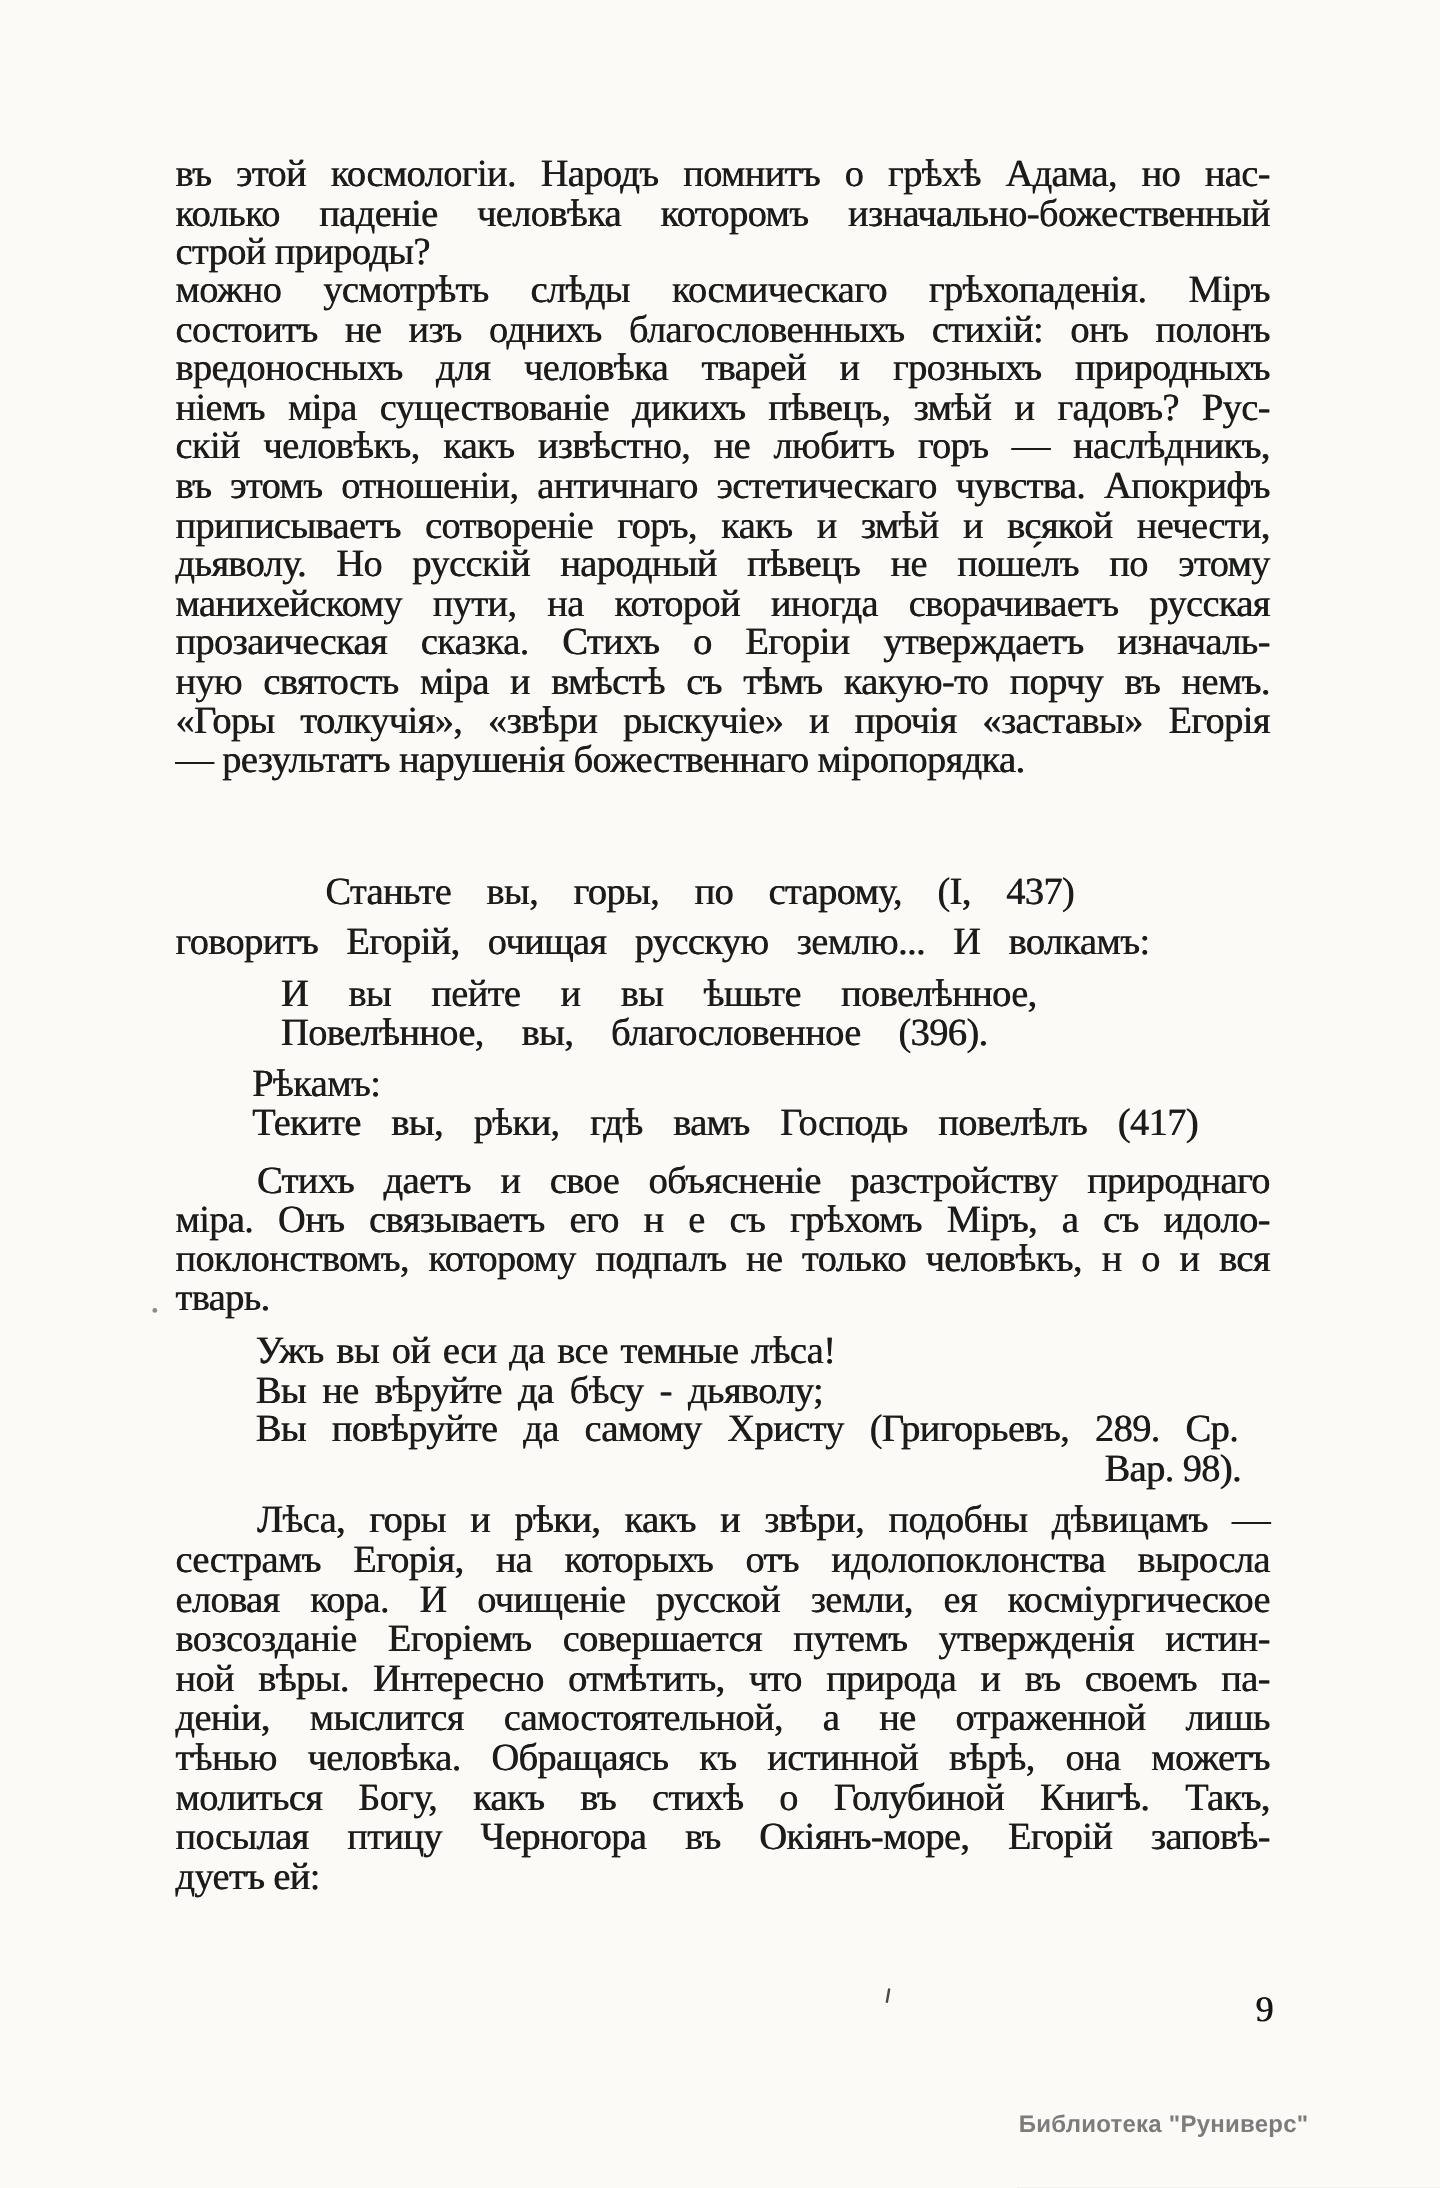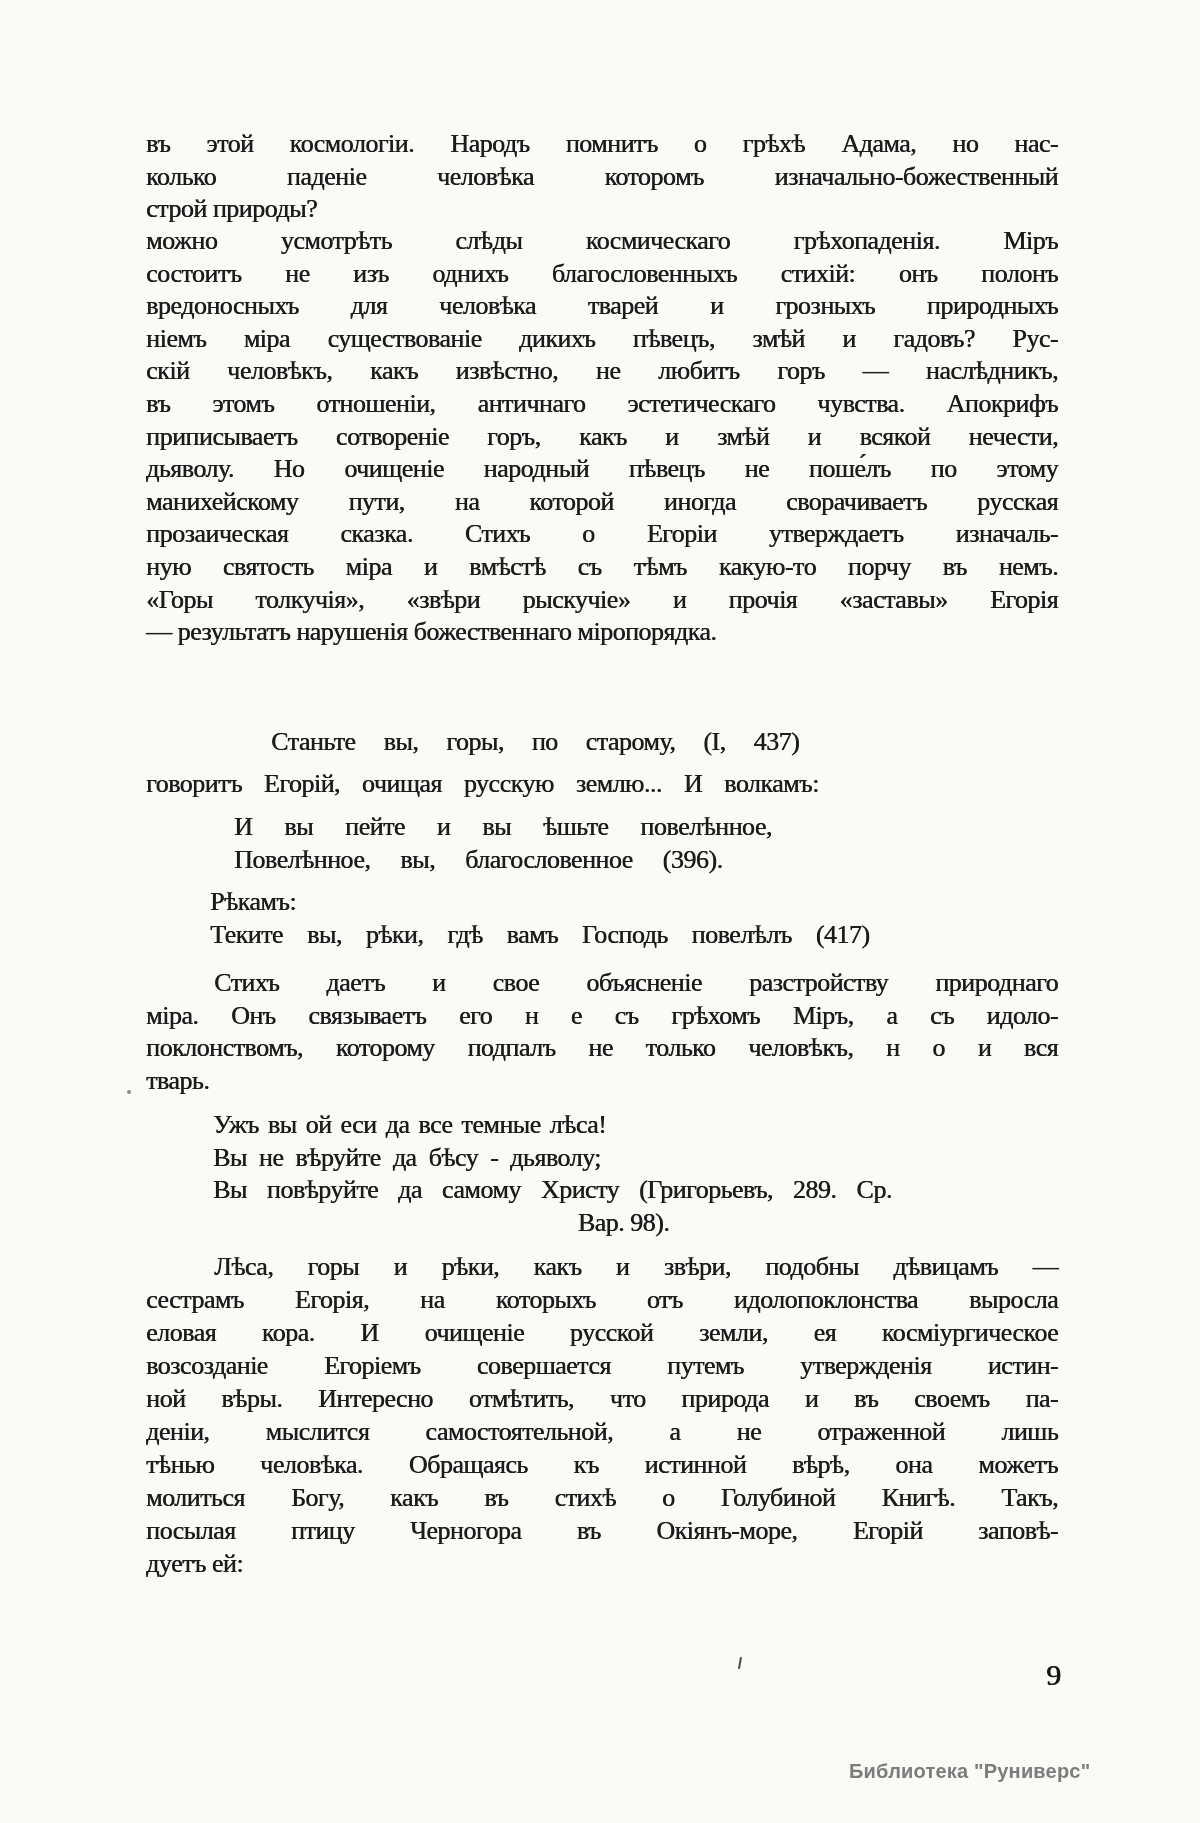--- a/index.html
+++ b/index.html
@@ -4,27 +4,27 @@
 <style>
   html,body{margin:0;padding:0;background:#e8e8e4;}
   .page{
     position:relative;width:1200px;height:1823px;margin:0 auto;
     background:#fbfaf7;overflow:hidden;
     font-family:"Liberation Serif","DejaVu Serif",serif;
     color:#1c1c1c;
   }
   .blk{
     position:absolute;left:146px;width:912px;
-    font-size:26px;line-height:32.6px;letter-spacing:-0.5px;
+    font-size:32px;line-height:32.6px;letter-spacing:-0.5px;
     text-shadow:0.5px 0 0 currentColor;
   }
   .ln{min-height:32.6px;white-space:normal;}
   .j{text-align:justify;text-align-last:justify;}
   .ind{text-indent:68px;}
-  .right{text-align:center;padding-right:24px;}
+  .right{text-align:right;padding-right:24px;}
   .ws3{word-spacing:3px}.ws6{word-spacing:6px}.ws14{word-spacing:14px}
   .ws16{word-spacing:16px}.ws18{word-spacing:18px}.ws22{word-spacing:22px}
   .ws24{word-spacing:24px}.ws26{word-spacing:26px}
   .b-p1{top:128px}
   .b-p2{top:225px}
   .b-q1{top:726px;left:271px;width:760px}
   .b-p3{top:768px}
   .b-q2{top:811px;left:234px;width:780px;line-height:32px}
   .b-p4{top:886px;left:210px;width:848px;line-height:32px}
   .b-p5{top:967px;line-height:32.5px}
@@ -56,21 +56,21 @@
   </div>
 
   <div class="blk b-p2">
     <div class="ln j">можно усмотрѣть слѣды космическаго грѣхопаденія. Міръ</div>
     <div class="ln j">состоитъ не изъ однихъ благословенныхъ стихій: онъ полонъ</div>
     <div class="ln j">вредоносныхъ для человѣка тварей и грозныхъ природныхъ</div>
     <div class="ln j">ніемъ міра существованіе дикихъ пѣвецъ, змѣй и гадовъ? Рус-</div>
     <div class="ln j">скій человѣкъ, какъ извѣстно, не любитъ горъ — наслѣдникъ,</div>
     <div class="ln j">въ этомъ отношеніи, античнаго эстетическаго чувства. Апокрифъ</div>
     <div class="ln j">приписываетъ сотвореніе горъ, какъ и змѣй и всякой нечести,</div>
-    <div class="ln j">дьяволу. Но очищеніе народный пѣвецъ не поше́лъ по этому</div>
+    <div class="ln j">дьяволу. Но русскій народный пѣвецъ не поше́лъ по этому</div>
     <div class="ln j">манихейскому пути, на которой иногда сворачиваетъ русская</div>
     <div class="ln j">прозаическая сказка. Стихъ о Егоріи утверждаетъ изначаль-</div>
     <div class="ln j">ную святость міра и вмѣстѣ съ тѣмъ какую-то порчу въ немъ.</div>
     <div class="ln j">«Горы толкучія», «звѣри рыскучіе» и прочія «заставы» Егорія</div>
     <div class="ln">— результатъ нарушенія божественнаго міропорядка.</div>
   </div>
 
   <div class="blk b-q1">
     <div class="ln ws22">Станьте вы, горы, по старому, (І, 437)</div>
   </div>

